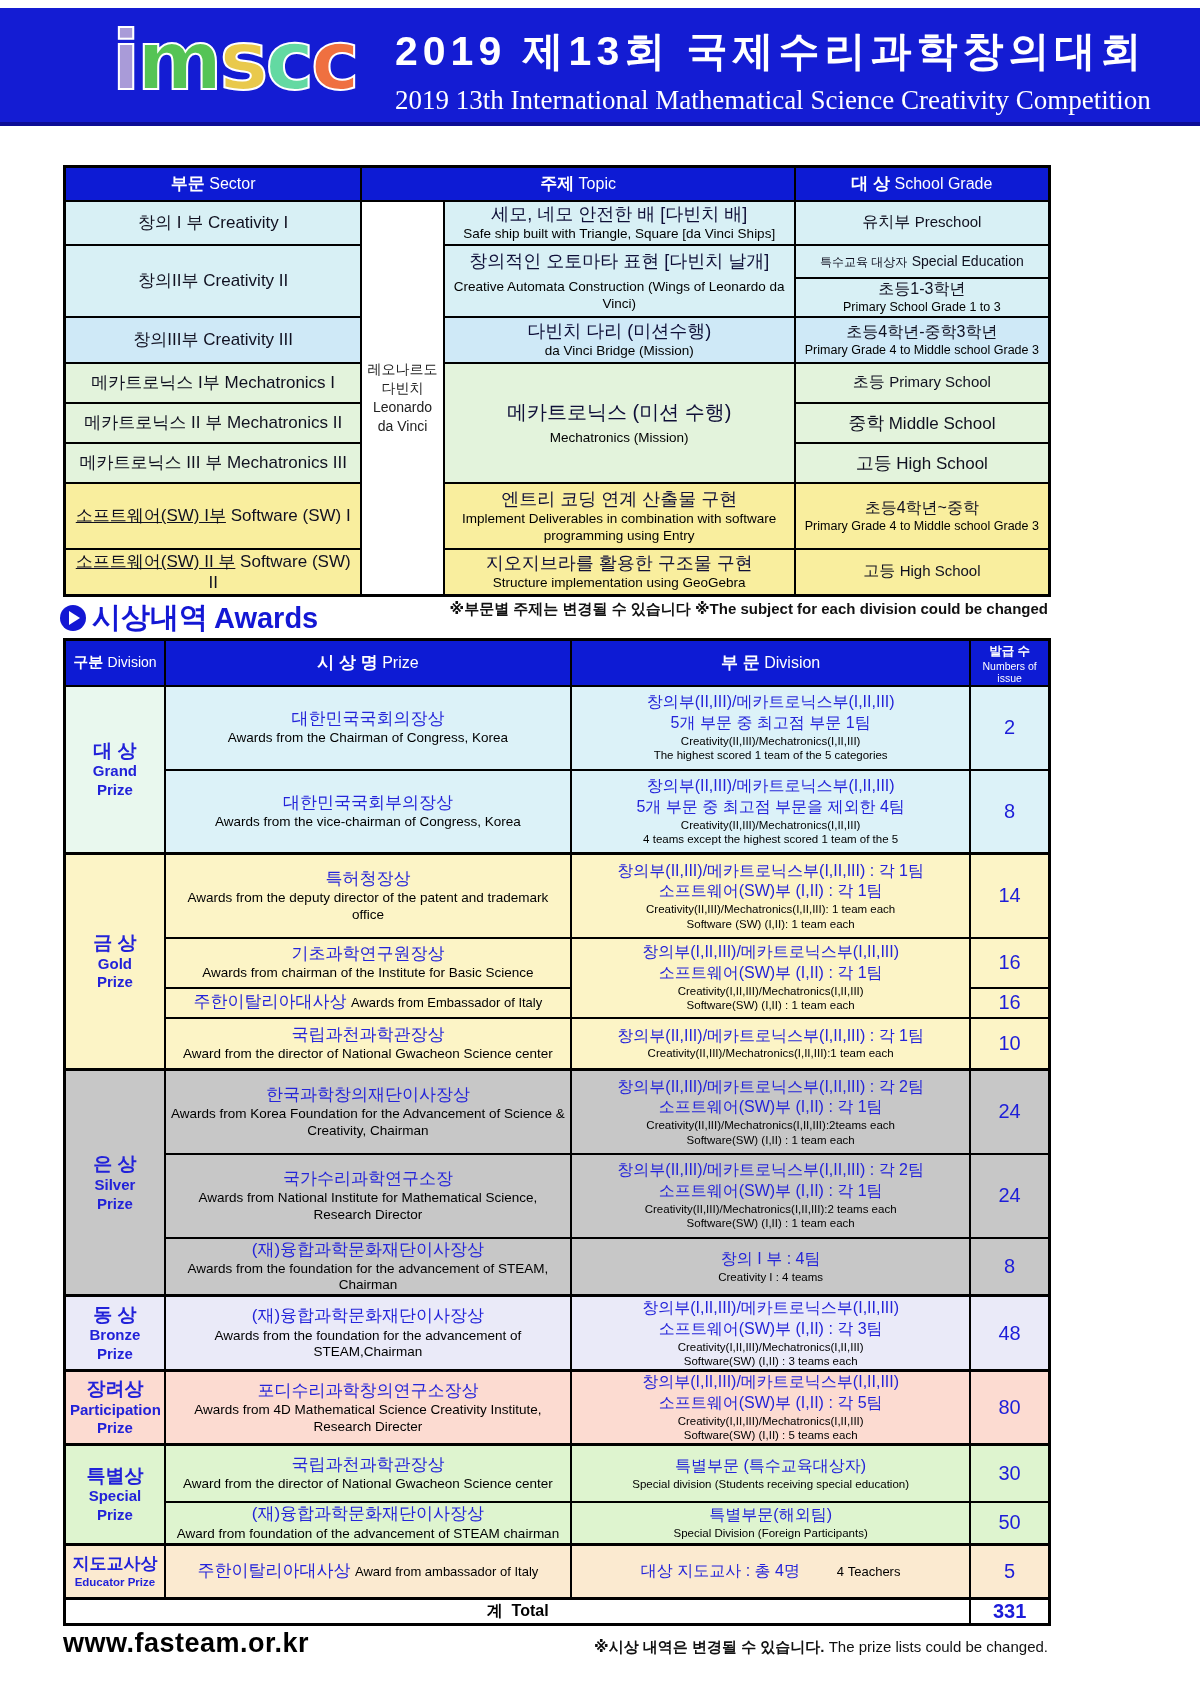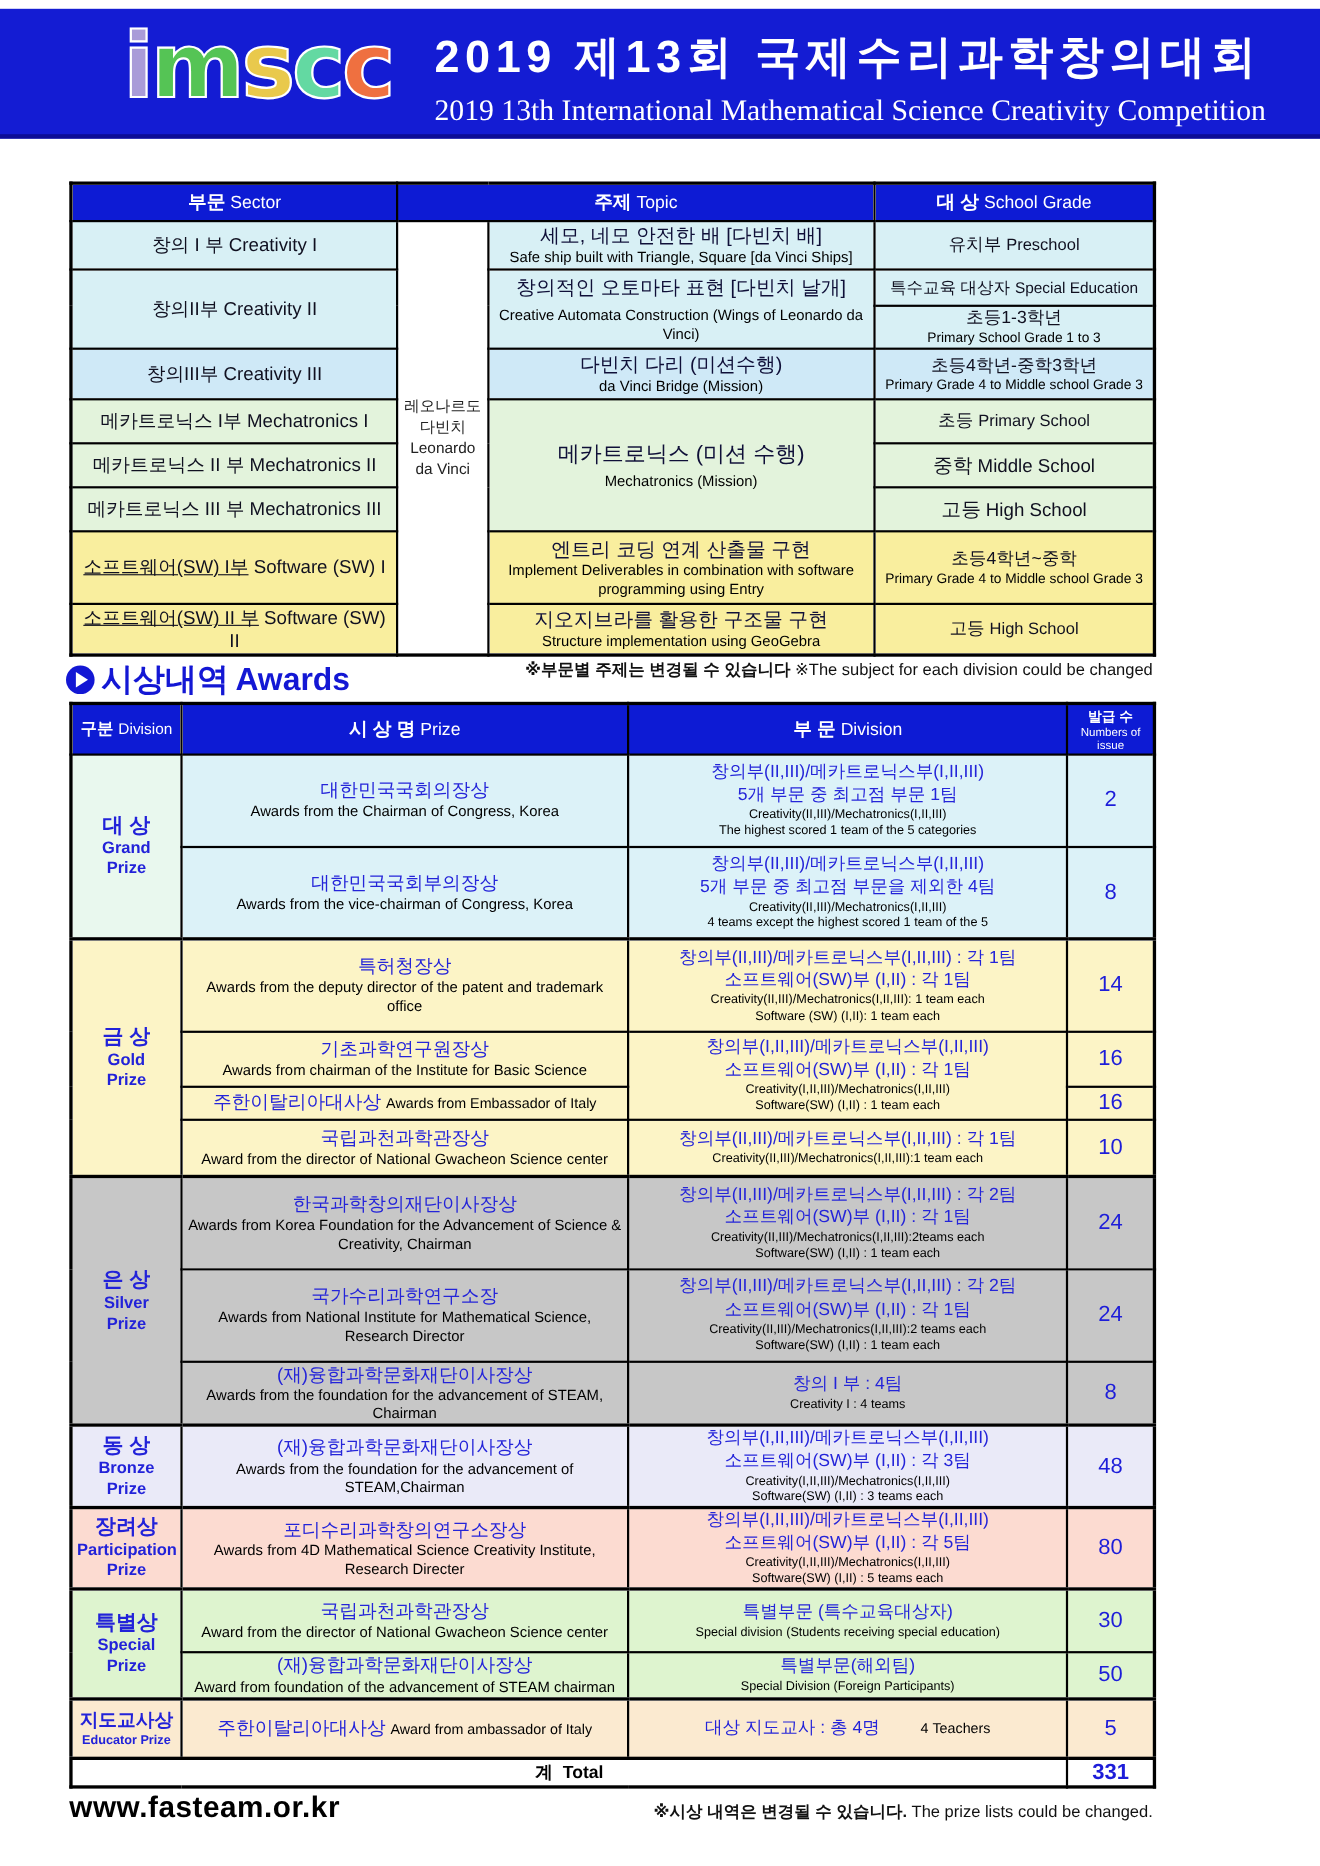--- a/index.html
+++ b/index.html
@@ -44,21 +44,21 @@
   .gen{font-size:15px;}
   .gen2{font-size:12.5px;color:#000000;line-height:1.2;}
   .p-cy{background:#d8f0f5;}
   .p-cy3{background:#cfe9f7;}
   .p-gr{background:#e3f3dc;}
   .p-yl{background:#f9ee9e;}
 
   
   .awards-note{position:absolute;left:400px;width:648px;top:600px;text-align:right;font-size:15px;color:#111111;white-space:nowrap;}
   .awards-note .nko{font-weight:bold;}
-  .awards-note .nen{font-weight:normal;}
+  .awards-note .nen{font-weight:bold;}
 
   
   .atable{top:638px;width:988px;}
   .gub{line-height:1.25;}
   .gub .gko{font-size:19px;font-weight:bold;color:#2222d9;}
   .gub .gen{font-size:15px;font-weight:bold;color:#2222d9;}
   .gub-small .gko{font-size:17px;}
   .gub-small .gen{font-size:11.5px;}
   .pko{font-size:17px;color:#2424d9;line-height:1.3;}
   .pen{font-size:13.5px;color:#000000;line-height:1.25;}
@@ -125,21 +125,21 @@
         <div class="ten">Safe ship built with Triangle, Square [da Vinci Ships]</div>
       </td>
       <td class="grd p-cy"><span>유치부</span> <span class="gen">Preschool</span></td>
     </tr>
     <tr style="height:33px">
       <td class="sec p-cy" rowspan="2"><span>창의II부</span> <span>Creativity II</span></td>
       <td class="p-cy" rowspan="2">
         <div class="tko" style="margin-bottom:6px">창의적인 오토마타 표현 [다빈치 날개]</div>
         <div class="ten">Creative Automata Construction (Wings of Leonardo da Vinci)</div>
       </td>
-      <td class="grd p-cy"><span style="font-size:15px">특수교육 대상자</span> <span class="gen" style="font-size:14px">Special Education</span></td>
+      <td class="grd p-cy"><span style="font-size:12px">특수교육 대상자</span> <span class="gen" style="font-size:14px">Special Education</span></td>
     </tr>
     <tr style="height:39px">
       <td class="grd p-cy">
         <div>초등1-3학년</div>
         <div class="gen2">Primary School Grade 1 to 3</div>
       </td>
     </tr>
     <tr style="height:46px">
       <td class="sec p-cy3"><span>창의III부</span> <span>Creativity III</span></td>
       <td class="p-cy3">

